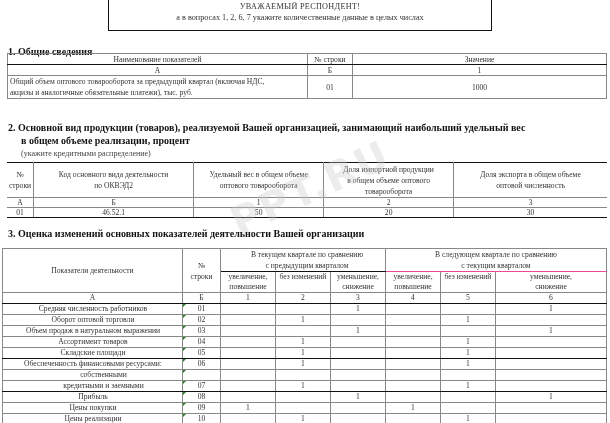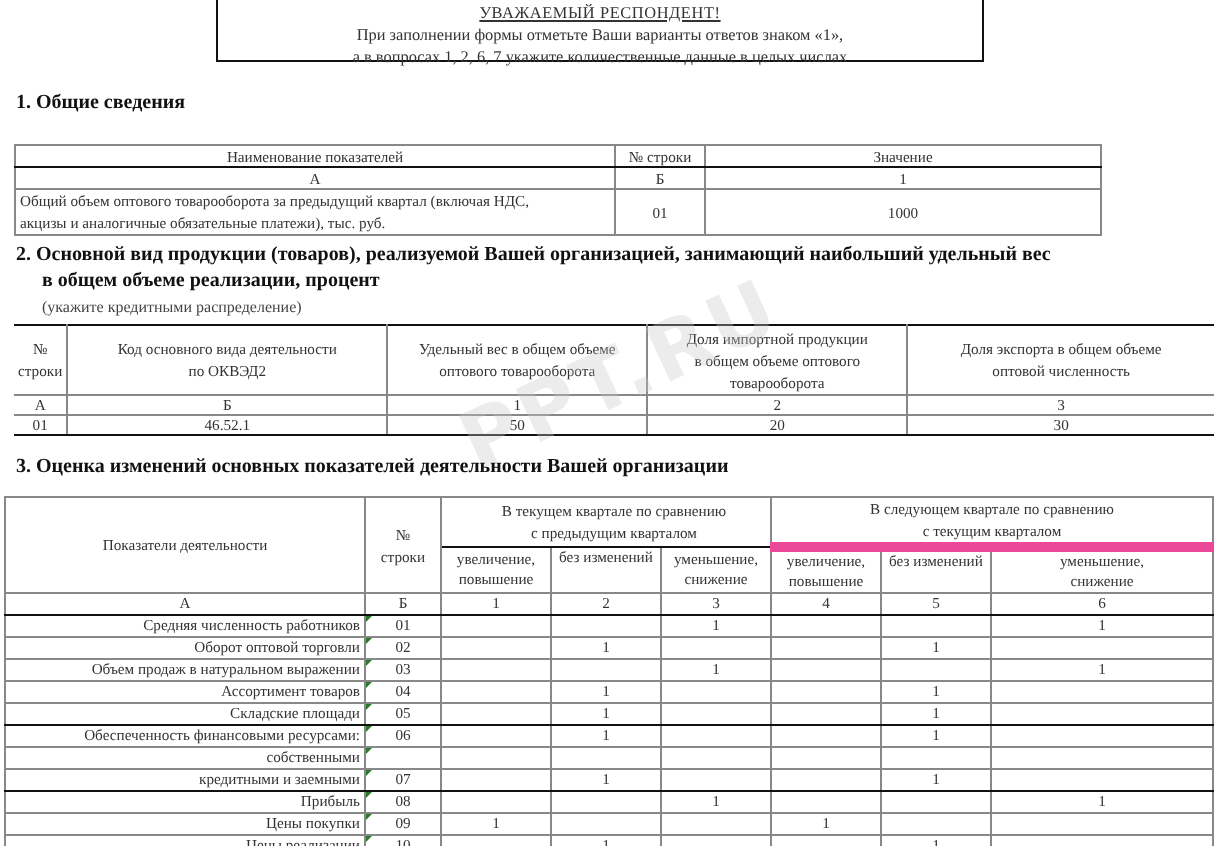--- a/index.html
+++ b/index.html
@@ -1,60 +1,59 @@
 <!DOCTYPE html>
 <html><head>
 <meta charset="utf-8">
 <style>
   html, body { margin:0; padding:0; background:#ffffff; }
   body { width:610px; height:423px; position:relative; overflow:hidden;
          font-family:"Liberation Serif", "DejaVu Serif", serif; color:#222; }
   .notice { position:absolute; left:108px; top:-2px; width:384px; height:33px;
             border:1px solid #111; border-top:none; text-align:center;
             font-size:8.2px; line-height:11px; color:#333; box-sizing:border-box; padding-top:3px; }
-  .notice .t { letter-spacing:0.3px;text-decoration:underline; }
+  .notice .t { letter-spacing:0.3px; }
   .h { position:absolute; left:8px; font-weight:bold; font-size:10px; color:#111; }
   .h1 { top:46px; }
   .h2 { top:121px; line-height:13px; }
   .h2 .sub { font-weight:normal; font-size:8px; color:#444; padding-left:13px; display:block; }
   .h2 .l2 { padding-left:13px; display:block; }
   .h3 { top:228px; }
   table { position:absolute; border-collapse:collapse; font-size:7.6px; color:#333; }
   td { border:1px solid #888; text-align:center; padding:0 2px; vertical-align:middle; }
-  .t1 { left:7px; top:72px; width:544px; border-top:1.5px solid #111; border-bottom:1.5px solid #111; }
+  .t1 { left:7px; top:53px; width:600px; border-top:1.5px solid #111; border-bottom:1.5px solid #111; }
   .t1 td { height:10px; }
   .t1 tr.hdr td { border-bottom:1px solid #111; }
   .t1 .name { text-align:left; line-height:11px; }
   .t2 { left:7px; top:162px; width:600px; border-top:1.5px solid #111; }
   .t2 tr.hdr td { height:34px; line-height:11px; border-top:none; }
   .t2 td { height:9px; border-left:1px solid #888; }
   .t2 td:first-child { border-left:none; }
   .t2 td:last-child { border-right:none; }
   .t2 tr.ab td { border-top:1px solid #111; }
   .t2 tr.data td { border-bottom:1.5px solid #111; }
   .t3 { left:2px; top:248px; width:605px; border-top:1.5px solid #111; border-bottom:1.5px solid #111; }
   .t3 td { height:10px; line-height:10px; }
-  .t3 .lbl { text-align:right; padding-left:3px; }
+  .t3 .lbl { text-align:center; padding-left:3px; }
   .t3 .lbl.ind { padding-left:24px; }
   .t3 .grp { border-left:1.5px solid #111; }
   .t3 tr.ab td { border-bottom:1.5px solid #111; height:10px; }
   .t3 tr.thick td { border-bottom:1.5px solid #111; }
   .t3 td.rownum { position:relative; }
   .t3 td.rownum::before { content:""; position:absolute; left:0; top:0; width:0; height:0;
       border-top:3px solid #2a7a2a; border-right:3px solid transparent; }
   .watermark { position:absolute; left:225px; top:165px; font-family:"DejaVu Sans", sans-serif;
       font-weight:bold; font-size:40px; color:rgba(200,200,200,0.35); transform:rotate(-25deg);
       pointer-events:none; letter-spacing:2px; }
 </style>
 </head>
 <body>
 
 <div class="notice">
   <div class="t">УВАЖАЕМЫЙ РЕСПОНДЕНТ!</div>
-  <div>При заполнении формы отметьте Ваши варианты ответов знаком «1»,</div>
   <div>а в вопросах 1, 2, 6, 7 укажите количественные данные в целых числах</div>
 </div>
 
 <div class="h h1">1. Общие сведения</div>
 
 <table class="t1">
   <colgroup>
       <col style="width:300px">
       <col style="width:45px">
       <col>
@@ -155,21 +154,21 @@
       <tr>
     <td rowspan="2">Показатели деятельности</td>
     <td rowspan="2" style="line-height:11px;">
           <div>№</div>
           <div>строки</div>
         </td>
     <td colspan="3" class="grp" style="line-height:11px;border-bottom:1px solid #111;padding-left:10px;">
           <div>В текущем квартале по сравнению</div>
           <div>с предыдущим кварталом</div>
         </td>
-    <td colspan="3" class="grp" style="line-height:11px;border-bottom:5px solid #ec4899;">
+    <td colspan="3" class="grp" style="line-height:11px;border-bottom:1px solid #ec4899;">
           <div>В следующем квартале по сравнению</div>
           <div>с текущим кварталом</div>
         </td>
   </tr>
   <tr style="line-height:10px;">
     <td class="grp">
           <div>увеличение,</div>
           <div>повышение</div>
         </td>
     <td style="vertical-align:top;">

